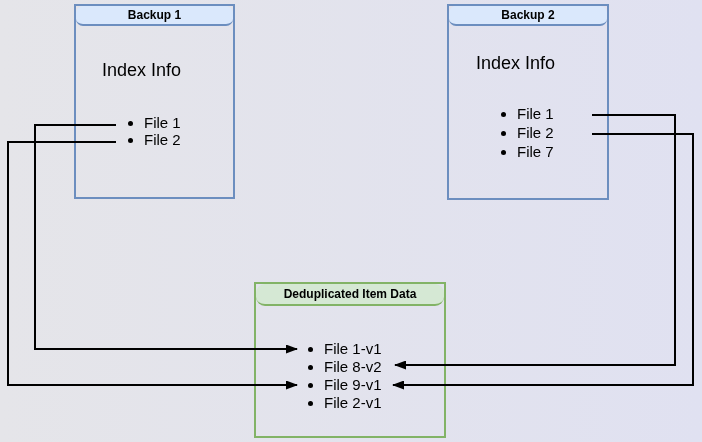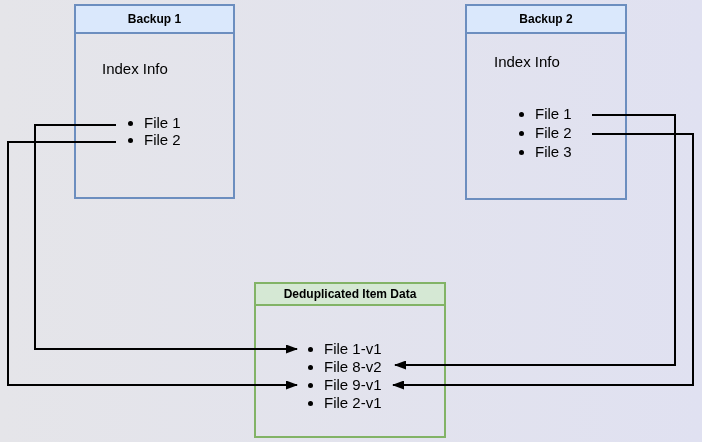--- a/index.html
+++ b/index.html
@@ -8,31 +8,31 @@
     background:linear-gradient(90deg,#e5e5e9 0%,#e0e1f1 100%);
     font-family:"Liberation Sans",sans-serif; color:#000; overflow:hidden;
   }
   .box { position:absolute; box-sizing:border-box; border:2px solid; background:transparent; }
   .box.blue  { border-color:#6c8ebf; }
   .box.green { border-color:#82b366; }
   .box-header {
     box-sizing:border-box; display:flex; align-items:center; justify-content:center;
     font-weight:bold; font-size:12px;
   }
-  .blue  .box-header { height:28px; background:#dae8fc; border-bottom:2px solid #6c8ebf; }
-  .green .box-header { height:22px; background:#d5e8d4; border-bottom:2px solid #82b366; }
-  .subtitle { position:absolute; font-size:15px; white-space:nowrap; }
+  .blue  .box-header { height:20px; background:#dae8fc; border-bottom:2px solid #6c8ebf;border-radius:7px; }
+  .green .box-header { height:22px; background:#d5e8d4; border-bottom:2px solid #82b366;border-radius:9px; }
+  .subtitle { position:absolute; font-size:18px; white-space:nowrap; }
   .filelist { position:absolute; margin:0; padding-left:68px; font-size:15px; list-style:disc outside; }
   .filelist li { white-space:nowrap; }
 
   #backup1 { left:74px;  top:4px;   width:161px; height:195px; }
   #backup1 .subtitle { left:26px; top:54px; }
   #backup1 .filelist { left:0; top:108px; line-height:17px; }
 
-  #backup2 { left:465px; top:4px;   width:162px; height:196px; }
+  #backup2 { left:447px; top:4px;   width:162px; height:196px; }
   #backup2 .subtitle { left:27px; top:47px; }
   #backup2 .filelist { left:0; top:98px;  line-height:19px; }
 
   #dedup   { left:254px; top:282px; width:192px; height:156px; }
   #dedup .filelist   { left:0; top:56px;  line-height:18px; }
 
   .connectors { position:absolute; left:0; top:0; width:702px; height:442px; pointer-events:none; }
   .connectors polyline { fill:none; stroke:#000; stroke-width:2; }
 </style>
 </head>
@@ -48,21 +48,21 @@
       <li>File 2</li>
     </ul>
   </div>
 
   <div class="box blue" id="backup2">
     <div class="box-header">Backup 2</div>
     <div class="subtitle">Index Info</div>
     <ul class="filelist">
       <li>File 1</li>
       <li>File 2</li>
-      <li>File 3</li>
+      <li>File 7</li>
     </ul>
   </div>
 
   <div class="box green" id="dedup">
     <div class="box-header">Deduplicated Item Data</div>
     <ul class="filelist">
       <li>File 1-v1</li>
       <li>File 8-v2</li>
       <li>File 9-v1</li>
       <li>File 2-v1</li>

